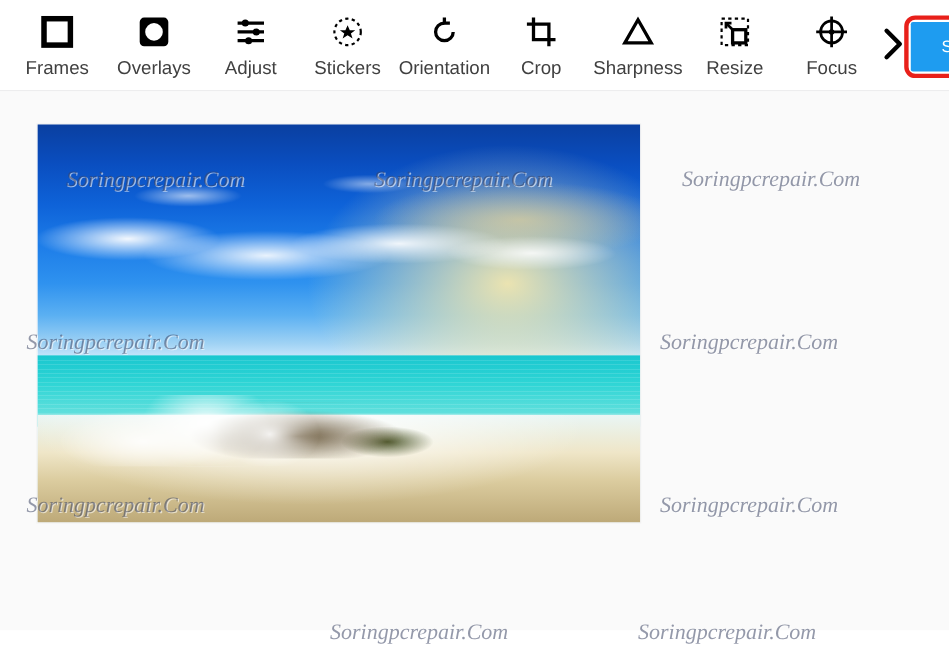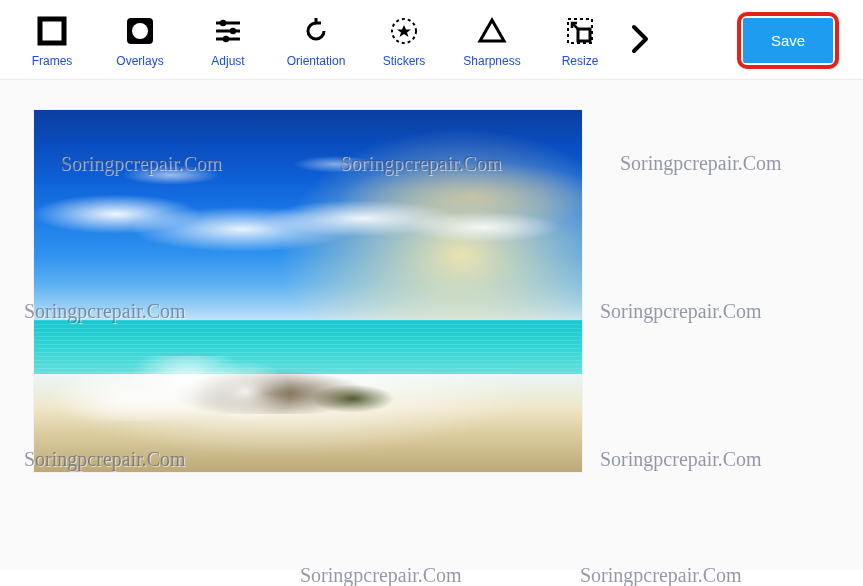--- a/index.html
+++ b/index.html
@@ -17,21 +17,21 @@
   .tools { display: flex; align-items: flex-start; gap: 32px; flex: 0 0 auto; }
   .tool {
     display: flex; flex-direction: column; align-items: center;
     justify-content: flex-start;
     width: 56px;
     cursor: pointer;
     user-select: none;
   }
   .tool .icon-box { height: 34px; display: flex; align-items: center; justify-content: center; }
   .tool .icon-box svg { display: block; }
-  .tool-label { font-size: 12px; color: #1d4ed8; margin-top: 6px; text-align: center; white-space: nowrap; }
+  .tool-label { font-size: 17px; color: #404040; margin-top: 6px; text-align: center; white-space: nowrap; }
 
   .nav-next {
     margin-left: 18px;
     width: 28px; height: 40px;
     display: flex; align-items: center; justify-content: center;
     cursor: pointer;
   }
 
   .save-wrap {
     margin-left: auto;
@@ -115,20 +115,21 @@
       radial-gradient(ellipse 90px 60px at 40% 40%, rgba(255,255,255,0.95), rgba(255,255,255,0) 65%),
       radial-gradient(ellipse 70px 48px at 55% 55%, rgba(255,255,255,0.9), rgba(255,255,255,0) 65%),
       radial-gradient(ellipse 110px 40px at 25% 65%, rgba(255,255,255,0.85), rgba(255,255,255,0) 70%);
     mix-blend-mode: screen;
   }
 
   
   .wm {
     position: absolute;
     font-family: "Comic Sans MS", "Segoe Script", cursive;
+    font-style: italic;
     font-size: 20px;
     color: rgba(60,70,100,0.55);
     text-shadow: 1px 1px 0 rgba(255,255,255,0.6);
     white-space: nowrap;
     pointer-events: none;
   }
 </style>
 </head>
 <body>
 
@@ -166,37 +167,46 @@
             <line x1="3" y1="23" x2="27" y2="23" stroke="#000" stroke-width="3"></line>
               <circle cx="13" cy="23" r="3.2" fill="#000"></circle>
           </svg>
         </span>
         <span class="tool-label">Adjust</span>
       </div>
 
       <div class="tool">
         <span class="icon-box">
           <svg width="30" height="30" viewBox="0 0 30 30">
+            <circle cx="15" cy="15" r="12" fill="none" stroke="#000" stroke-width="2" stroke-dasharray="3 3"></circle>
+            <polygon points="15,9 17,13.5 22,13.5 18,16.5 19.5,21 15,18 10.5,21 12,16.5 8,13.5 13,13.5" fill="#000"></polygon>
+          </svg>
+        </span>
+        <span class="tool-label">Stickers</span>
+      </div>
+
+      <div class="tool">
+        <span class="icon-box">
+          <svg width="30" height="30" viewBox="0 0 30 30">
             <path d="M23 15 A8 8 0 1 1 15 7" fill="none" stroke="#000" stroke-width="3"></path>
             <polyline points="15,2 15,7 20,7" fill="none" stroke="#000" stroke-width="3"></polyline>
           </svg>
         </span>
         <span class="tool-label">Orientation</span>
       </div>
 
       <div class="tool">
         <span class="icon-box">
           <svg width="30" height="30" viewBox="0 0 30 30">
-            <circle cx="15" cy="15" r="12" fill="none" stroke="#000" stroke-width="2" stroke-dasharray="3 3"></circle>
-            <polygon points="15,9 17,13.5 22,13.5 18,16.5 19.5,21 15,18 10.5,21 12,16.5 8,13.5 13,13.5" fill="#000"></polygon>
-          </svg>
-        </span>
-        <span class="tool-label">Stickers</span>
-      </div>
-
+            <polyline points="8,2 8,22 28,22" fill="none" stroke="#000" stroke-width="3"></polyline>
+            <polyline points="2,8 22,8 22,28" fill="none" stroke="#000" stroke-width="3"></polyline>
+          </svg>
+        </span>
+        <span class="tool-label">Crop</span>
+      </div>
 
       <div class="tool">
         <span class="icon-box">
           <svg width="30" height="30" viewBox="0 0 30 30">
               <polygon points="15,4 27,25 3,25" fill="none" stroke="#000" stroke-width="3"></polygon>
             </svg>
         </span>
         <span class="tool-label">Sharpness</span>
       </div>
 
@@ -205,20 +215,31 @@
           <svg width="30" height="30" viewBox="0 0 30 30">
             <rect x="3" y="3" width="24" height="24" fill="none" stroke="#000" stroke-width="2" stroke-dasharray="3 3"></rect>
             <rect x="13" y="13" width="12" height="12" fill="none" stroke="#000" stroke-width="3"></rect>
             <line x1="7" y1="7" x2="14" y2="14" stroke="#000" stroke-width="2.5"></line>
             <polyline points="7,12 7,7 12,7" fill="none" stroke="#000" stroke-width="2.5"></polyline>
           </svg>
         </span>
         <span class="tool-label">Resize</span>
       </div>
 
+      <div class="tool">
+        <span class="icon-box">
+          <svg width="30" height="30" viewBox="0 0 30 30">
+            <circle cx="15" cy="15" r="10" fill="none" stroke="#000" stroke-width="2.5"></circle>
+            <line x1="15" y1="1" x2="15" y2="29" stroke="#000" stroke-width="2.5"></line>
+            <line x1="1" y1="15" x2="29" y2="15" stroke="#000" stroke-width="2.5"></line>
+            <circle cx="15" cy="15" r="2.5" fill="#000"></circle>
+          </svg>
+        </span>
+        <span class="tool-label">Focus</span>
+      </div>
 
     </div>
 
     <div class="nav-next">
       <span>
         <svg width="20" height="32" viewBox="0 0 20 32">
             <polyline points="4,4 16,16 4,28" fill="none" stroke="#000" stroke-width="4" stroke-linecap="round" stroke-linejoin="round"></polyline>
           </svg>
       </span>
     </div>

